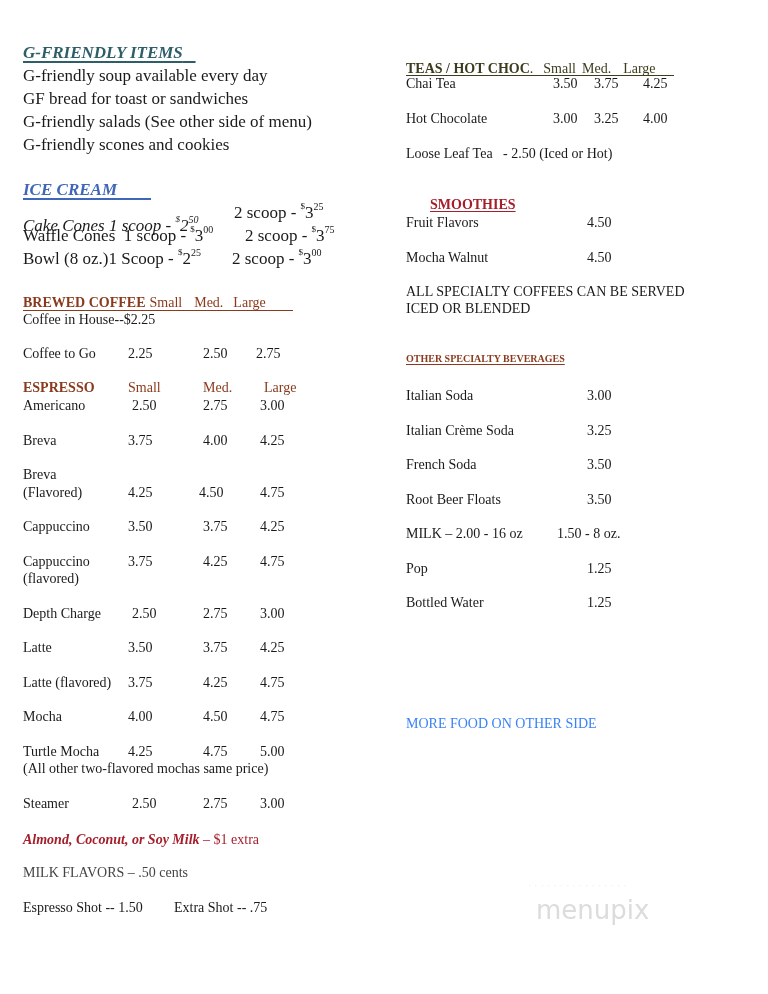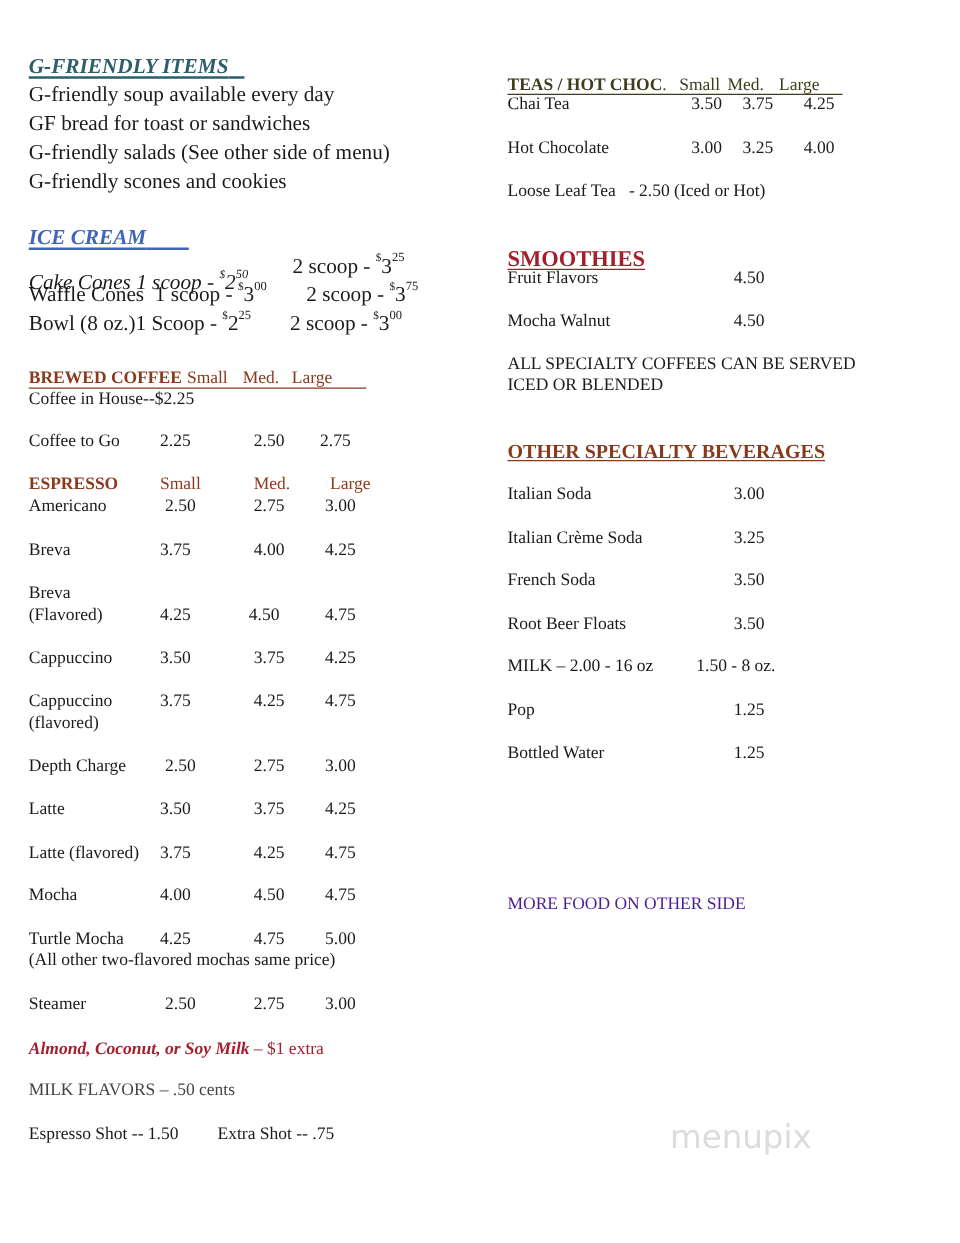--- a/index.html
+++ b/index.html
@@ -7,27 +7,27 @@
          font-family:"Liberation Serif", "DejaVu Serif", serif; color:#1a1a1a; }
   .abs { position:absolute; white-space:nowrap; }
   .h-teal { color:#2e5e68; font-weight:bold; font-style:italic; font-size:17px; text-decoration:underline; text-decoration-thickness:2px; text-underline-offset:3px; }
   .h-blue { color:#3f66b8; font-weight:bold; font-style:italic; font-size:17px; text-decoration:underline; text-decoration-thickness:2px; text-underline-offset:3px; }
   .big { font-size:17px; }
   .sm { font-size:14px; }
   .h-brown { color:#8a3a1c; font-weight:bold; font-size:14px; }
   .brown { color:#8a3a1c; font-size:14px; }
   .h-olive { color:#3d3d1e; font-weight:bold; font-size:14px; }
   .olive { color:#3d3d1e; font-size:14px; }
-  .h-red { color:#a41e2b; font-weight:bold; font-size:18px; text-decoration:underline; text-underline-offset:2px; }
-  .h-rust { color:#8a3a1c; font-weight:bold; font-size:16px; text-decoration:underline; text-underline-offset:2px; }
+  .h-red { color:#a41e2b; font-weight:bold; font-size:14px; text-decoration:underline; text-underline-offset:2px;margin-left:24px; }
+  .h-rust { color:#8a3a1c; font-weight:bold; font-size:10px; text-decoration:underline; text-underline-offset:2px; }
   .uline { position:absolute; height:1px; }
   .red-italic-b { color:#a41e2b; font-weight:bold; font-style:italic; font-size:14px; }
   .red-italic { color:#a41e2b; font-size:14px; }
   .gray { color:#444; font-size:14px; }
-  .darkred { color:#4c1d95; font-size:14px; }
+  .darkred { color:#3b82f6; font-size:14px; }
   sup { font-size:10px; vertical-align:top; position:relative; top:-2px; }
   sup.d { font-size:9px; }
   .wm { color:#dcdcdc; font-family:"DejaVu Sans", sans-serif; font-size:26px; letter-spacing:0px; }
   .wm-sub { color:#efefef; font-family:"DejaVu Sans", sans-serif; font-size:10px; }
 </style>
 </head>
 <body>
 
 <div class="abs h-teal" style="left:23px;top:43px;"><span>G-FRIENDLY ITEMS</span>&nbsp;&nbsp;&nbsp;</div>
 <div class="abs big" style="left:23px;top:66px;">G-friendly soup available every day</div>

